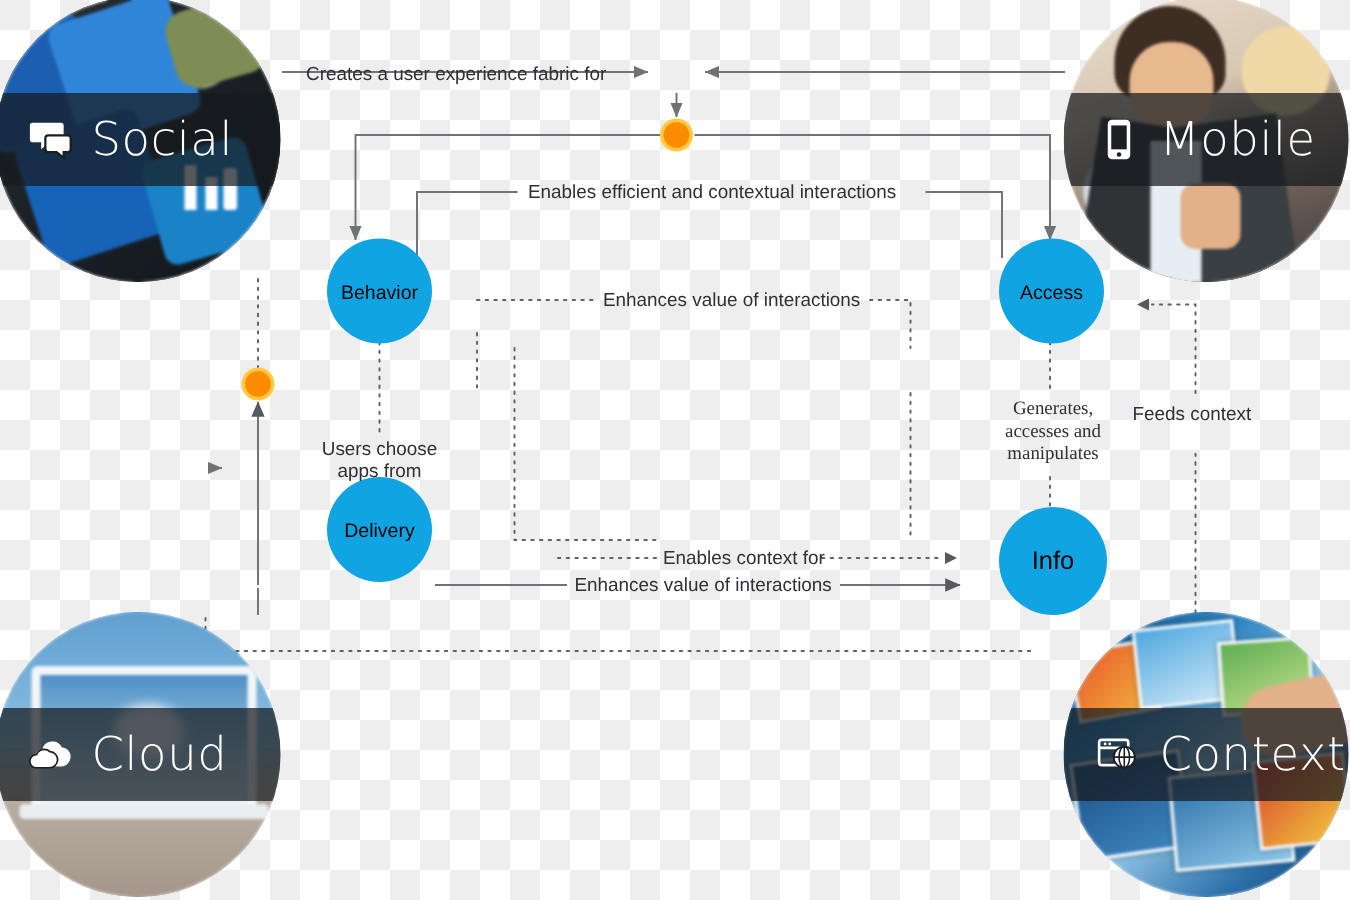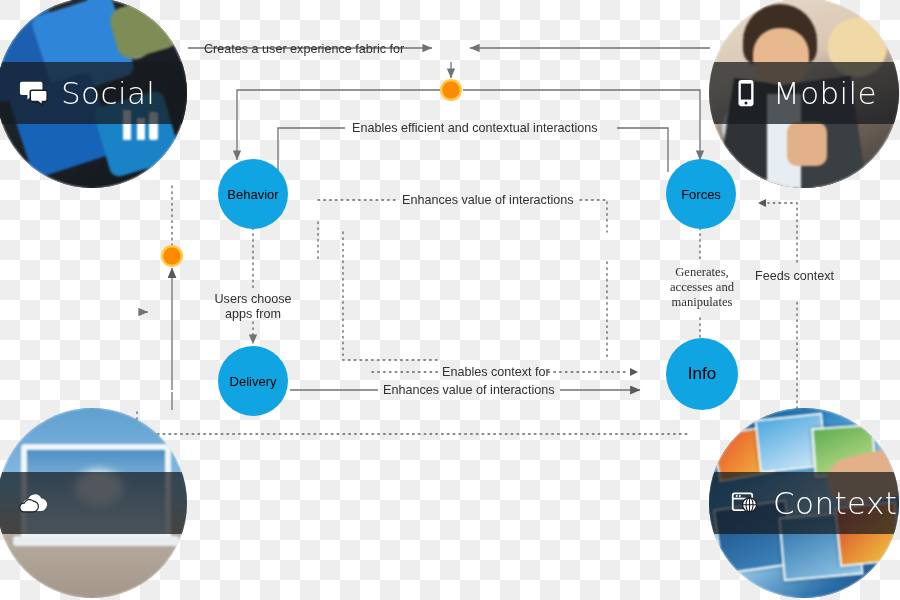--- a/index.html
+++ b/index.html
@@ -151,25 +151,25 @@
       <path d="M140,312 h8" marker-end="url(#ah)"></path>
     </g>
   </svg>
 
   <div class="odot" style="left:440px;top:79px;"></div>
   <div class="odot" style="left:161px;top:245px;"></div>
 
   <div class="node" style="left:218px;top:159px;width:70px;height:70px;">
     <span>Behavior</span>
   </div>
-  <div class="node" style="left:218px;top:346px;width:70px;height:70px;align-items:center;">
+  <div class="node" style="left:218px;top:318px;width:70px;height:70px;align-items:center;">
     <span>Delivery</span>
   </div>
   <div class="node" style="left:666px;top:159px;width:70px;height:70px;">
-    <span>Forces</span>
+    <span>Access</span>
   </div>
   <div class="node big" style="left:666px;top:338px;width:72px;height:72px;">
     <span>Info</span>
   </div>
 
   <div class="lab" style="left:204px;top:42px;">Creates a user experience fabric for</div>
 
   <div class="lab" style="left:352px;top:121px;">Enables efficient and contextual interactions</div>
 
   <div class="lab" style="left:402px;top:193px;">Enhances value of interactions</div>
@@ -239,20 +239,21 @@
       <div style="position:absolute;left:30px;top:42px;width:138px;height:84px;background:linear-gradient(180deg,#4e8fc4,#9fc9e4 60%,#cfe2ef);"></div>
       <div style="position:absolute;left:78px;top:62px;width:48px;height:36px;border-radius:50%;background:#eaf3f9;filter:blur(4px);"></div>
       <div style="position:absolute;left:16px;top:128px;width:166px;height:10px;background:#e9eef1;border-radius:3px;"></div>
       <div class="blurmask"></div>
     </div>
     <div class="band">
       <svg class="gi" viewBox="0 0 34 32">
         <path d="M10 25 a6.5 6.5 0 0 1 0.4 -12.9 a8 8 0 0 1 14.8 -1.6 a6.2 6.2 0 0 1 -1.2 14.5 z" fill="#fff"></path>
         <path d="M5 26 a5 5 0 0 1 1 -9.9 a6.4 6.4 0 0 1 10.2 -2.3 a5 5 0 0 1 -0.6 12.2 z" fill="#fff" stroke="#1b1f24" stroke-width="1.3"></path>
       </svg>
+      <span class="lbl">Cloud</span>
     </div>
   </div>
 
   <div class="badge" id="badge-context">
     <div class="photo ph-context">
       <div class="pic" style="left:6px;top:22px;width:52px;height:44px;background:linear-gradient(140deg,#e8552a,#f3b63f);transform:rotate(-10deg);"></div>
       <div class="pic" style="left:48px;top:8px;width:64px;height:50px;background:linear-gradient(160deg,#4fa8e0,#cfe8f7);transform:rotate(-6deg);"></div>
       <div class="pic" style="left:104px;top:18px;width:58px;height:46px;background:linear-gradient(160deg,#5fae52,#c5e08d);transform:rotate(-4deg);"></div>
       <div class="pic" style="left:8px;top:96px;width:70px;height:62px;background:linear-gradient(160deg,#1b4f86,#3f86bf);transform:rotate(-8deg);"></div>
       <div class="pic" style="left:72px;top:106px;width:76px;height:60px;background:linear-gradient(160deg,#2a6ea8,#8ec6e6);transform:rotate(-5deg);"></div>

